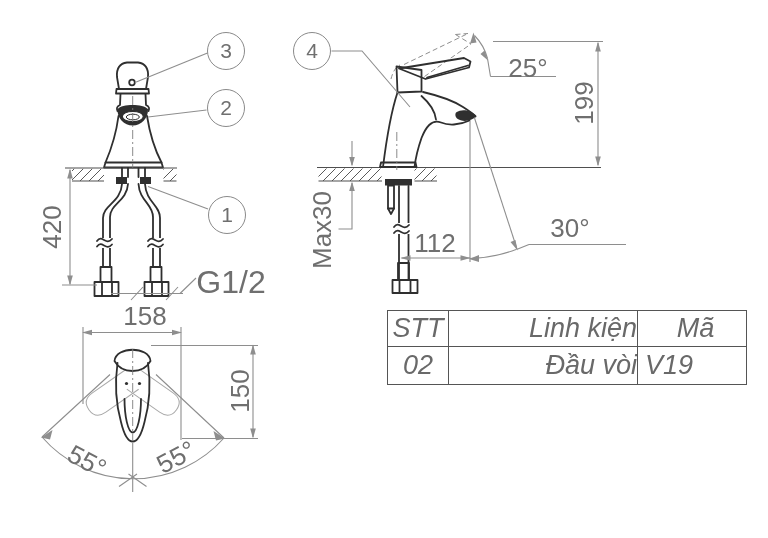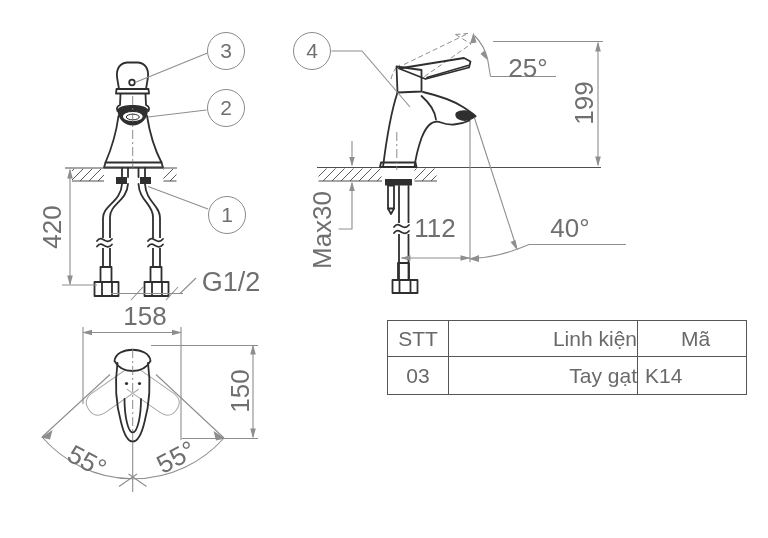--- a/index.html
+++ b/index.html
@@ -15,22 +15,22 @@
   .ah{fill:#8e8e8e;stroke:none;}
   .dk{fill:#2f2f2f;stroke:none;}
   .dimlabel{position:absolute;color:#6f6f6f;font-size:26px;white-space:nowrap;
             transform:translate(-50%,-50%);line-height:1;}
   .rot90{transform:translate(-50%,-50%) rotate(-90deg);}
   .rotL{transform:translate(-50%,-50%) rotate(28deg);}
   .rotR{transform:translate(-50%,-50%) rotate(-28deg);}
   .callout{position:absolute;width:38px;height:38px;border:1.5px solid #8a8a8a;border-radius:50%;
            background:#fff;color:#6f6f6f;font-size:21px;display:flex;align-items:center;
            justify-content:center;box-sizing:border-box;}
-  #parts-table{position:absolute;left:387px;top:320px;border-collapse:collapse;
-               color:#696969;font-size:21px;table-layout:fixed;}
+  #parts-table{position:absolute;left:387px;top:310px;border-collapse:collapse;
+               color:#696969;font-size:27px;table-layout:fixed;font-style:italic;}
   #parts-table td,#parts-table th{border:1.5px solid #555;font-weight:normal;
                vertical-align:middle;padding:0;line-height:1;overflow:hidden;}
   .col-stt{width:60px;text-align:center;}
   .col-part{width:180px;text-align:right;padding-left:8px !important;}
   .col-code{width:101px;text-align:left;padding-left:7px !important;}
   th.col-stt{text-align:center;}
   th.col-code{text-align:center;margin-top:22px;}
   #parts-table tr{height:38px;}
   #parts-table tr.hdr{height:36px;}
 </style>
@@ -203,39 +203,39 @@
       <span>2</span>
     </div>
   <div class="callout" style="left:208px;top:196px;">
       <span>1</span>
     </div>
   <div class="callout" style="left:293px;top:32px;">
       <span>4</span>
     </div>
 
   <div class="dimlabel rot90" style="left:52px;top:227px;">420</div>
-  <div class="dimlabel" style="left:231px;top:282px;font-size:27px;">G1/2</div>
+  <div class="dimlabel" style="left:231px;top:282px;font-size:32px;">G1/2</div>
   <div class="dimlabel" style="left:133px;top:316px;margin-left:12px;">158</div>
   <div class="dimlabel rot90" style="left:240px;top:391px;">150</div>
   <div class="dimlabel rotL" style="left:87px;top:461px;">55°</div>
   <div class="dimlabel rotR" style="left:176px;top:457px;">55°</div>
   <div class="dimlabel" style="left:528px;top:68px;">25°</div>
   <div class="dimlabel rot90" style="left:584px;top:103px;">199</div>
   <div class="dimlabel rot90" style="left:322px;top:230px;">Max30</div>
-  <div class="dimlabel" style="left:435px;top:228px;">112</div>
-  <div class="dimlabel" style="left:570px;top:228px;">40°</div>
+  <div class="dimlabel" style="left:435px;top:243px;">112</div>
+  <div class="dimlabel" style="left:570px;top:228px;">30°</div>
 
   <table id="parts-table">
     <tbody>
         <tr class="hdr">
       <th class="col-stt">STT</th>
       <th class="col-part">Linh kiện</th>
       <th class="col-code">Mã</th>
     </tr>
     <tr>
-      <td class="col-stt">03</td>
-      <td class="col-part">Tay gạt</td>
-      <td class="col-code">K14</td>
+      <td class="col-stt">02</td>
+      <td class="col-part">Đầu vòi</td>
+      <td class="col-code">V19</td>
     </tr>
   </tbody>
     </table>
 
 </div>
 
 </body></html>

